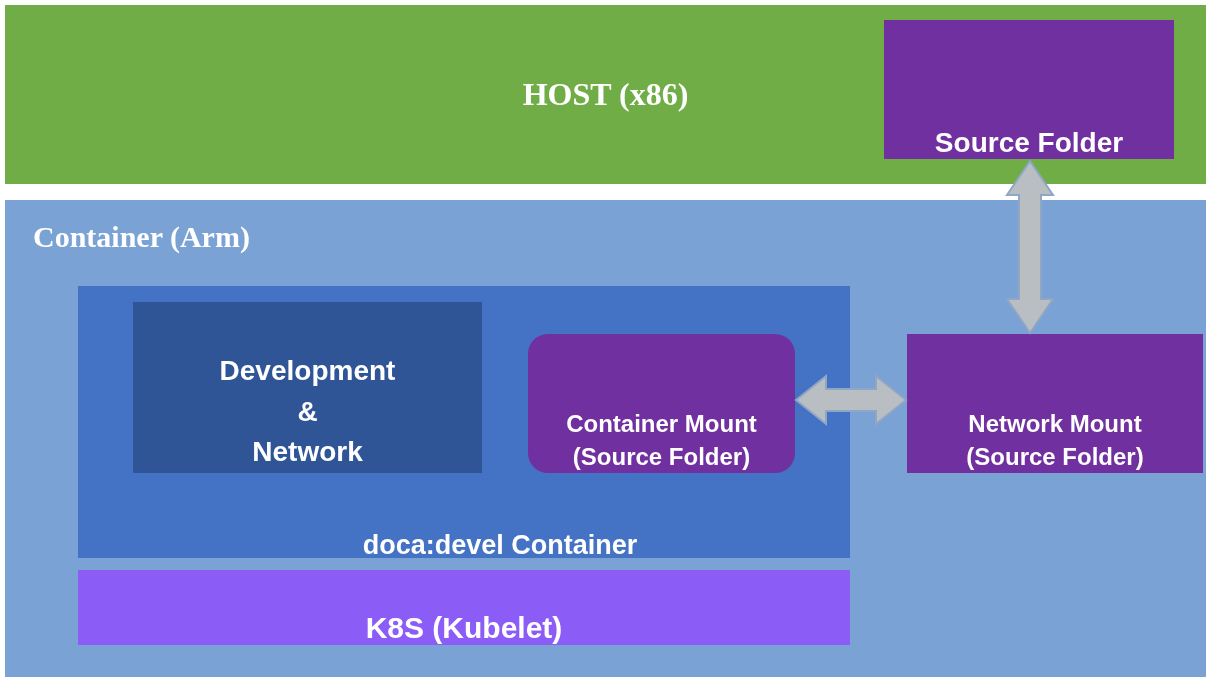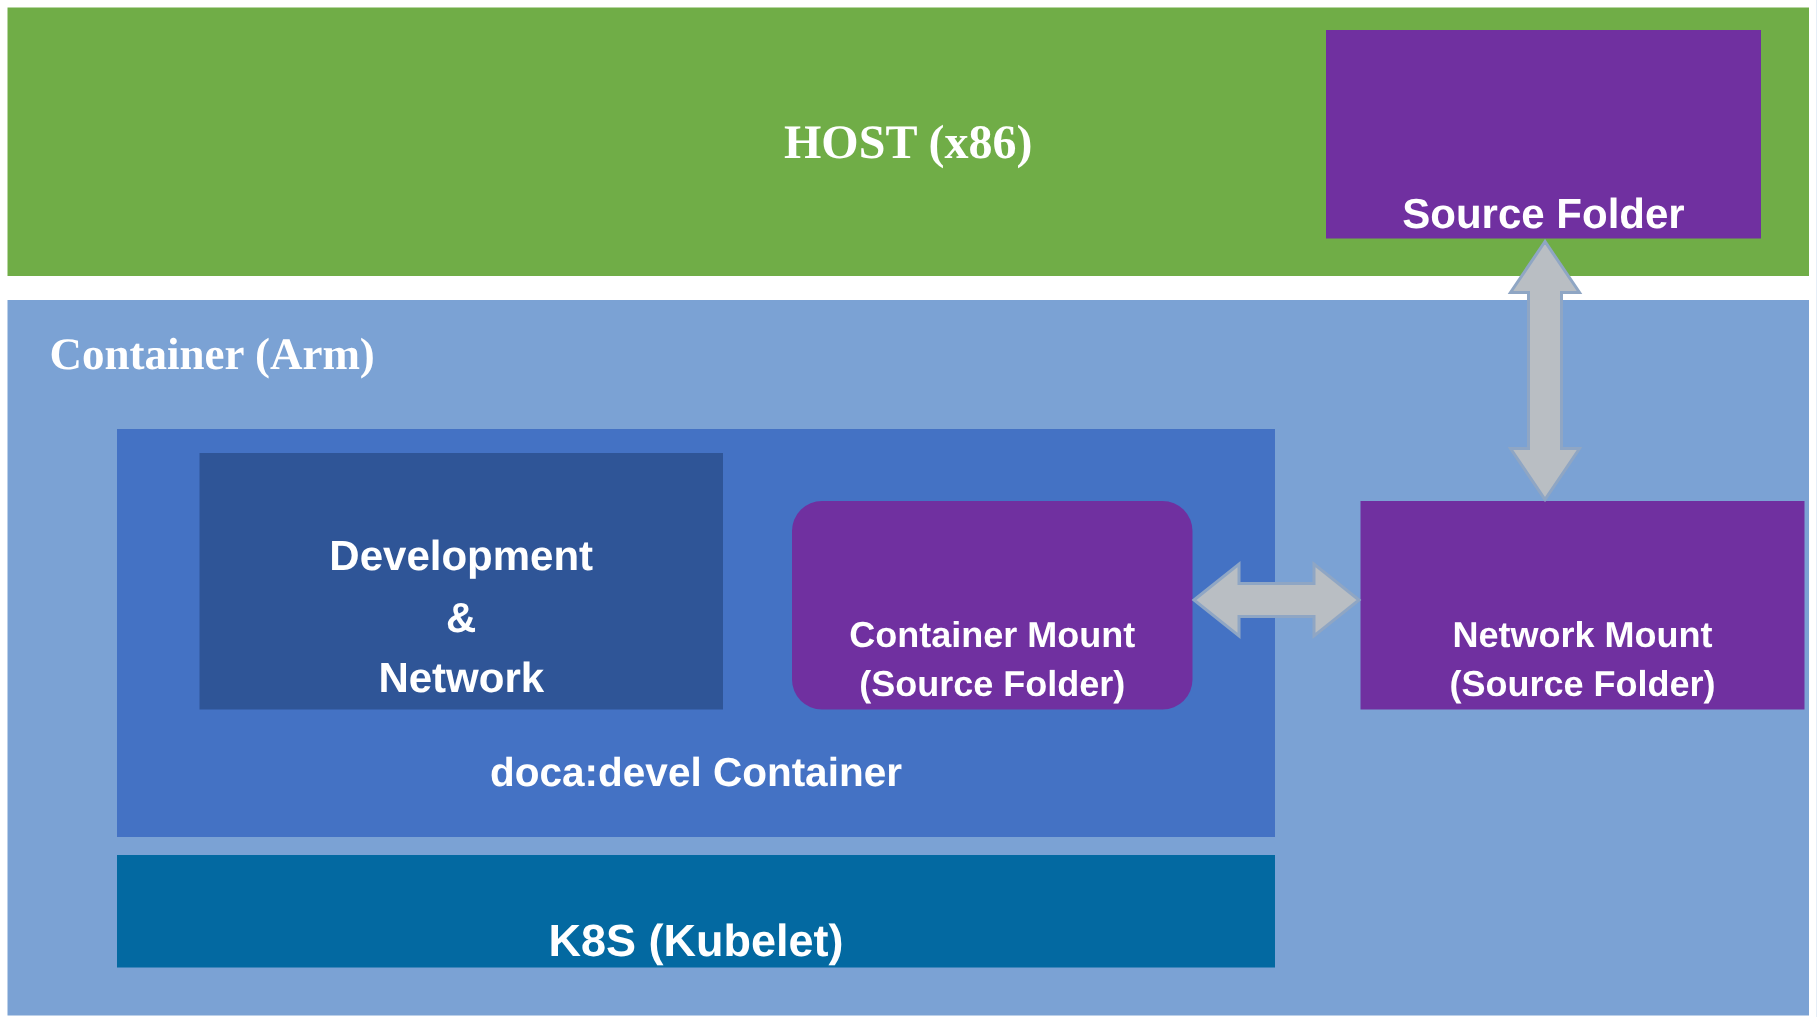--- a/index.html
+++ b/index.html
@@ -39,23 +39,23 @@
     left: 28px; top: 20px;
     color: #ffffff; font-weight: bold; font-size: 30px;
   }
   .source-folder  { left: 884px; top: 20px;  width: 290px; height: 139px; font-size: 28px; }
   .doca-box       { left: 78px;  top: 286px; width: 772px; height: 272px; }
   .dev-box        { left: 133px; top: 302px; width: 349px; height: 171px; font-size: 28px; line-height: 1.45; }
   .container-mount{ left: 528px; top: 334px; width: 267px; height: 139px; font-size: 24px; line-height: 1.35; border-radius: 20px; }
   .network-mount  { left: 907px; top: 334px; width: 296px; height: 139px; font-size: 24px; line-height: 1.35; }
   .doca-label {
     position: absolute;
-    left: 78px; top: 490px; width: 772px; height: 50px;
+    left: 78px; top: 520px; width: 772px; height: 50px;
     display: flex; align-items: center; justify-content: center;
-    color: #ffffff; font-weight: bold; font-size: 27px;
+    color: #ffffff; font-weight: bold; font-size: 27px; padding-left: 36px;
   }
   .k8s-box        { left: 78px; top: 570px; width: 772px; height: 75px; font-size: 30px; }
   .arrows {
     position: absolute;
     left: 0; top: 0;
     width: 1211px; height: 682px;
     pointer-events: none;
   }
   .arrow-shape { stroke-width: 2px; stroke-linejoin: miter; }
 </style>
@@ -89,21 +89,21 @@
     <span>(Source Folder)</span>
   </div>
 
   <div class="box network-mount" style="background-color: rgb(112, 48, 160);">
     <span>Network Mount</span>
     <span>(Source Folder)</span>
   </div>
 
   <div class="doca-label">doca:devel Container</div>
 
-  <div class="box k8s-box" style="background-color: #0369a1;">
+  <div class="box k8s-box" style="background-color: #8b5cf6;">
     <span>K8S (Kubelet)</span>
   </div>
 
   <svg class="arrows" viewBox="0 0 1211 682" xmlns="http://www.w3.org/2000/svg">
 
     <polygon class="arrow-shape" points="1030,161 1007,195 1019,195 1019,299 1007,299 1030,333 1053,299 1041,299 1041,195 1053,195" fill="#B9BEC3" stroke="#8FA6C4"></polygon>
 
     <polygon class="arrow-shape" points="796,400 826,376 826,389 876,389 876,376 906,400 876,424 876,411 826,411 826,424" fill="#B9BEC3" stroke="#8FA6C4"></polygon>
   </svg>
 

